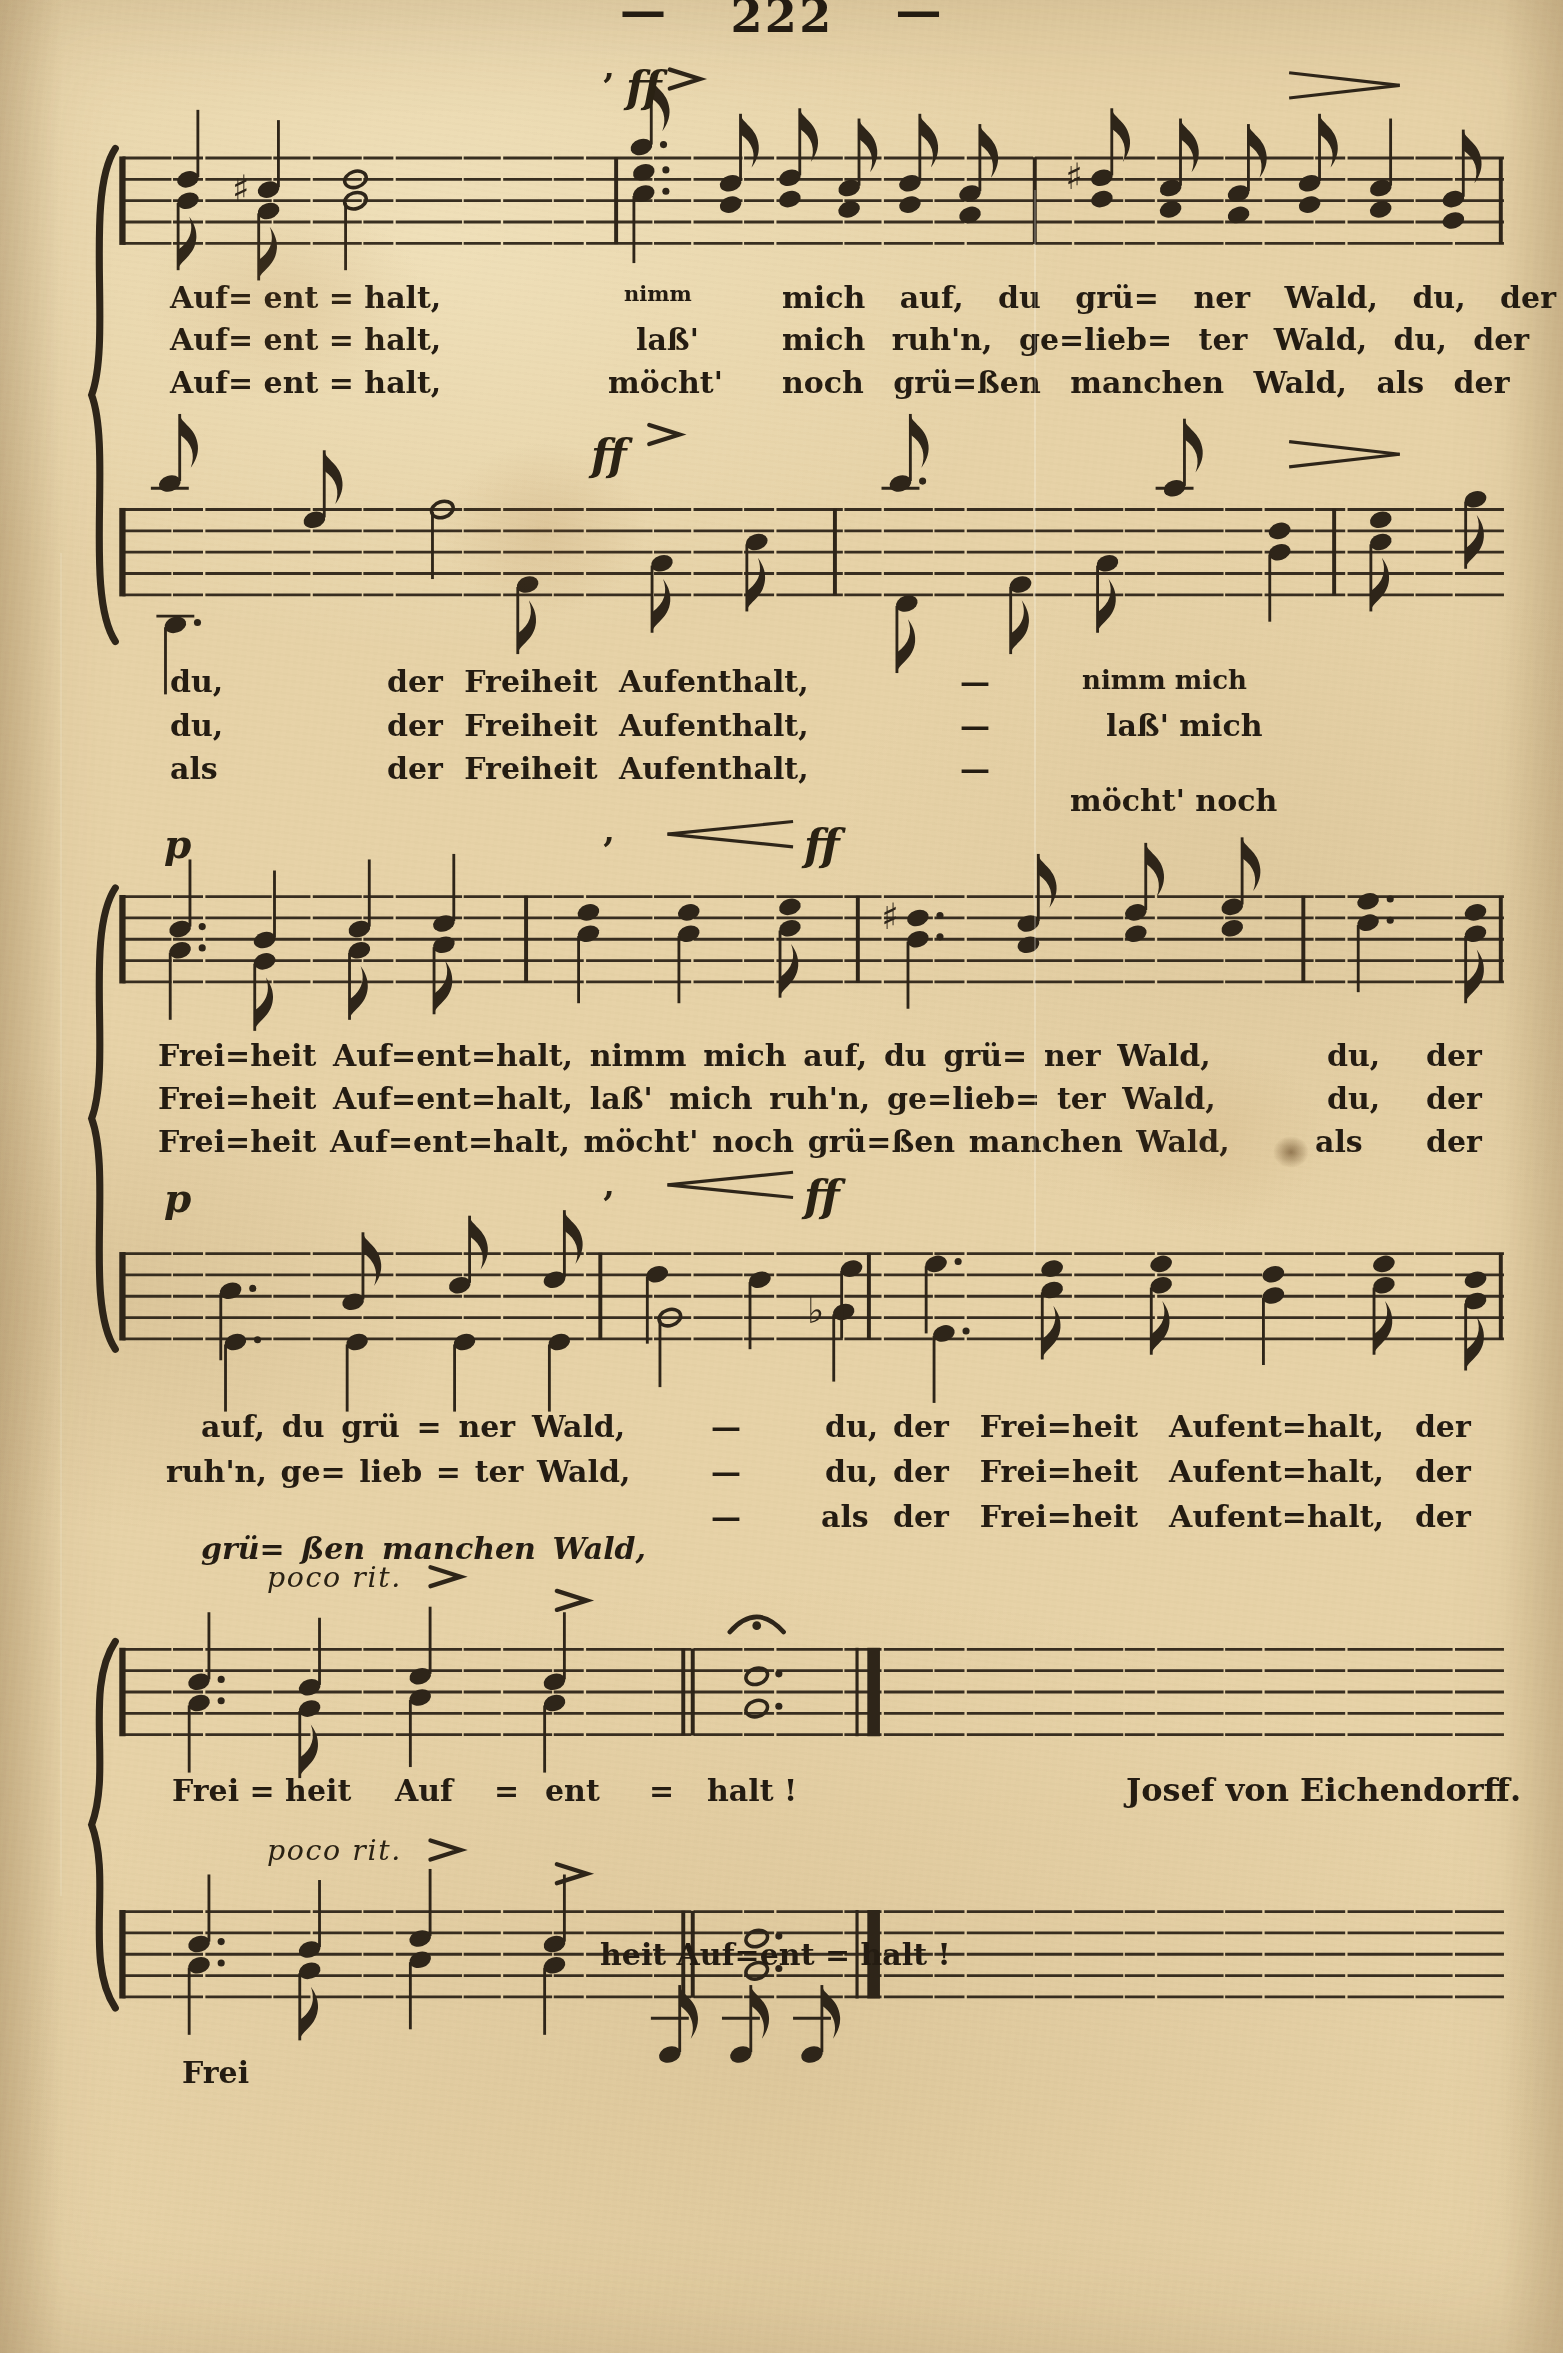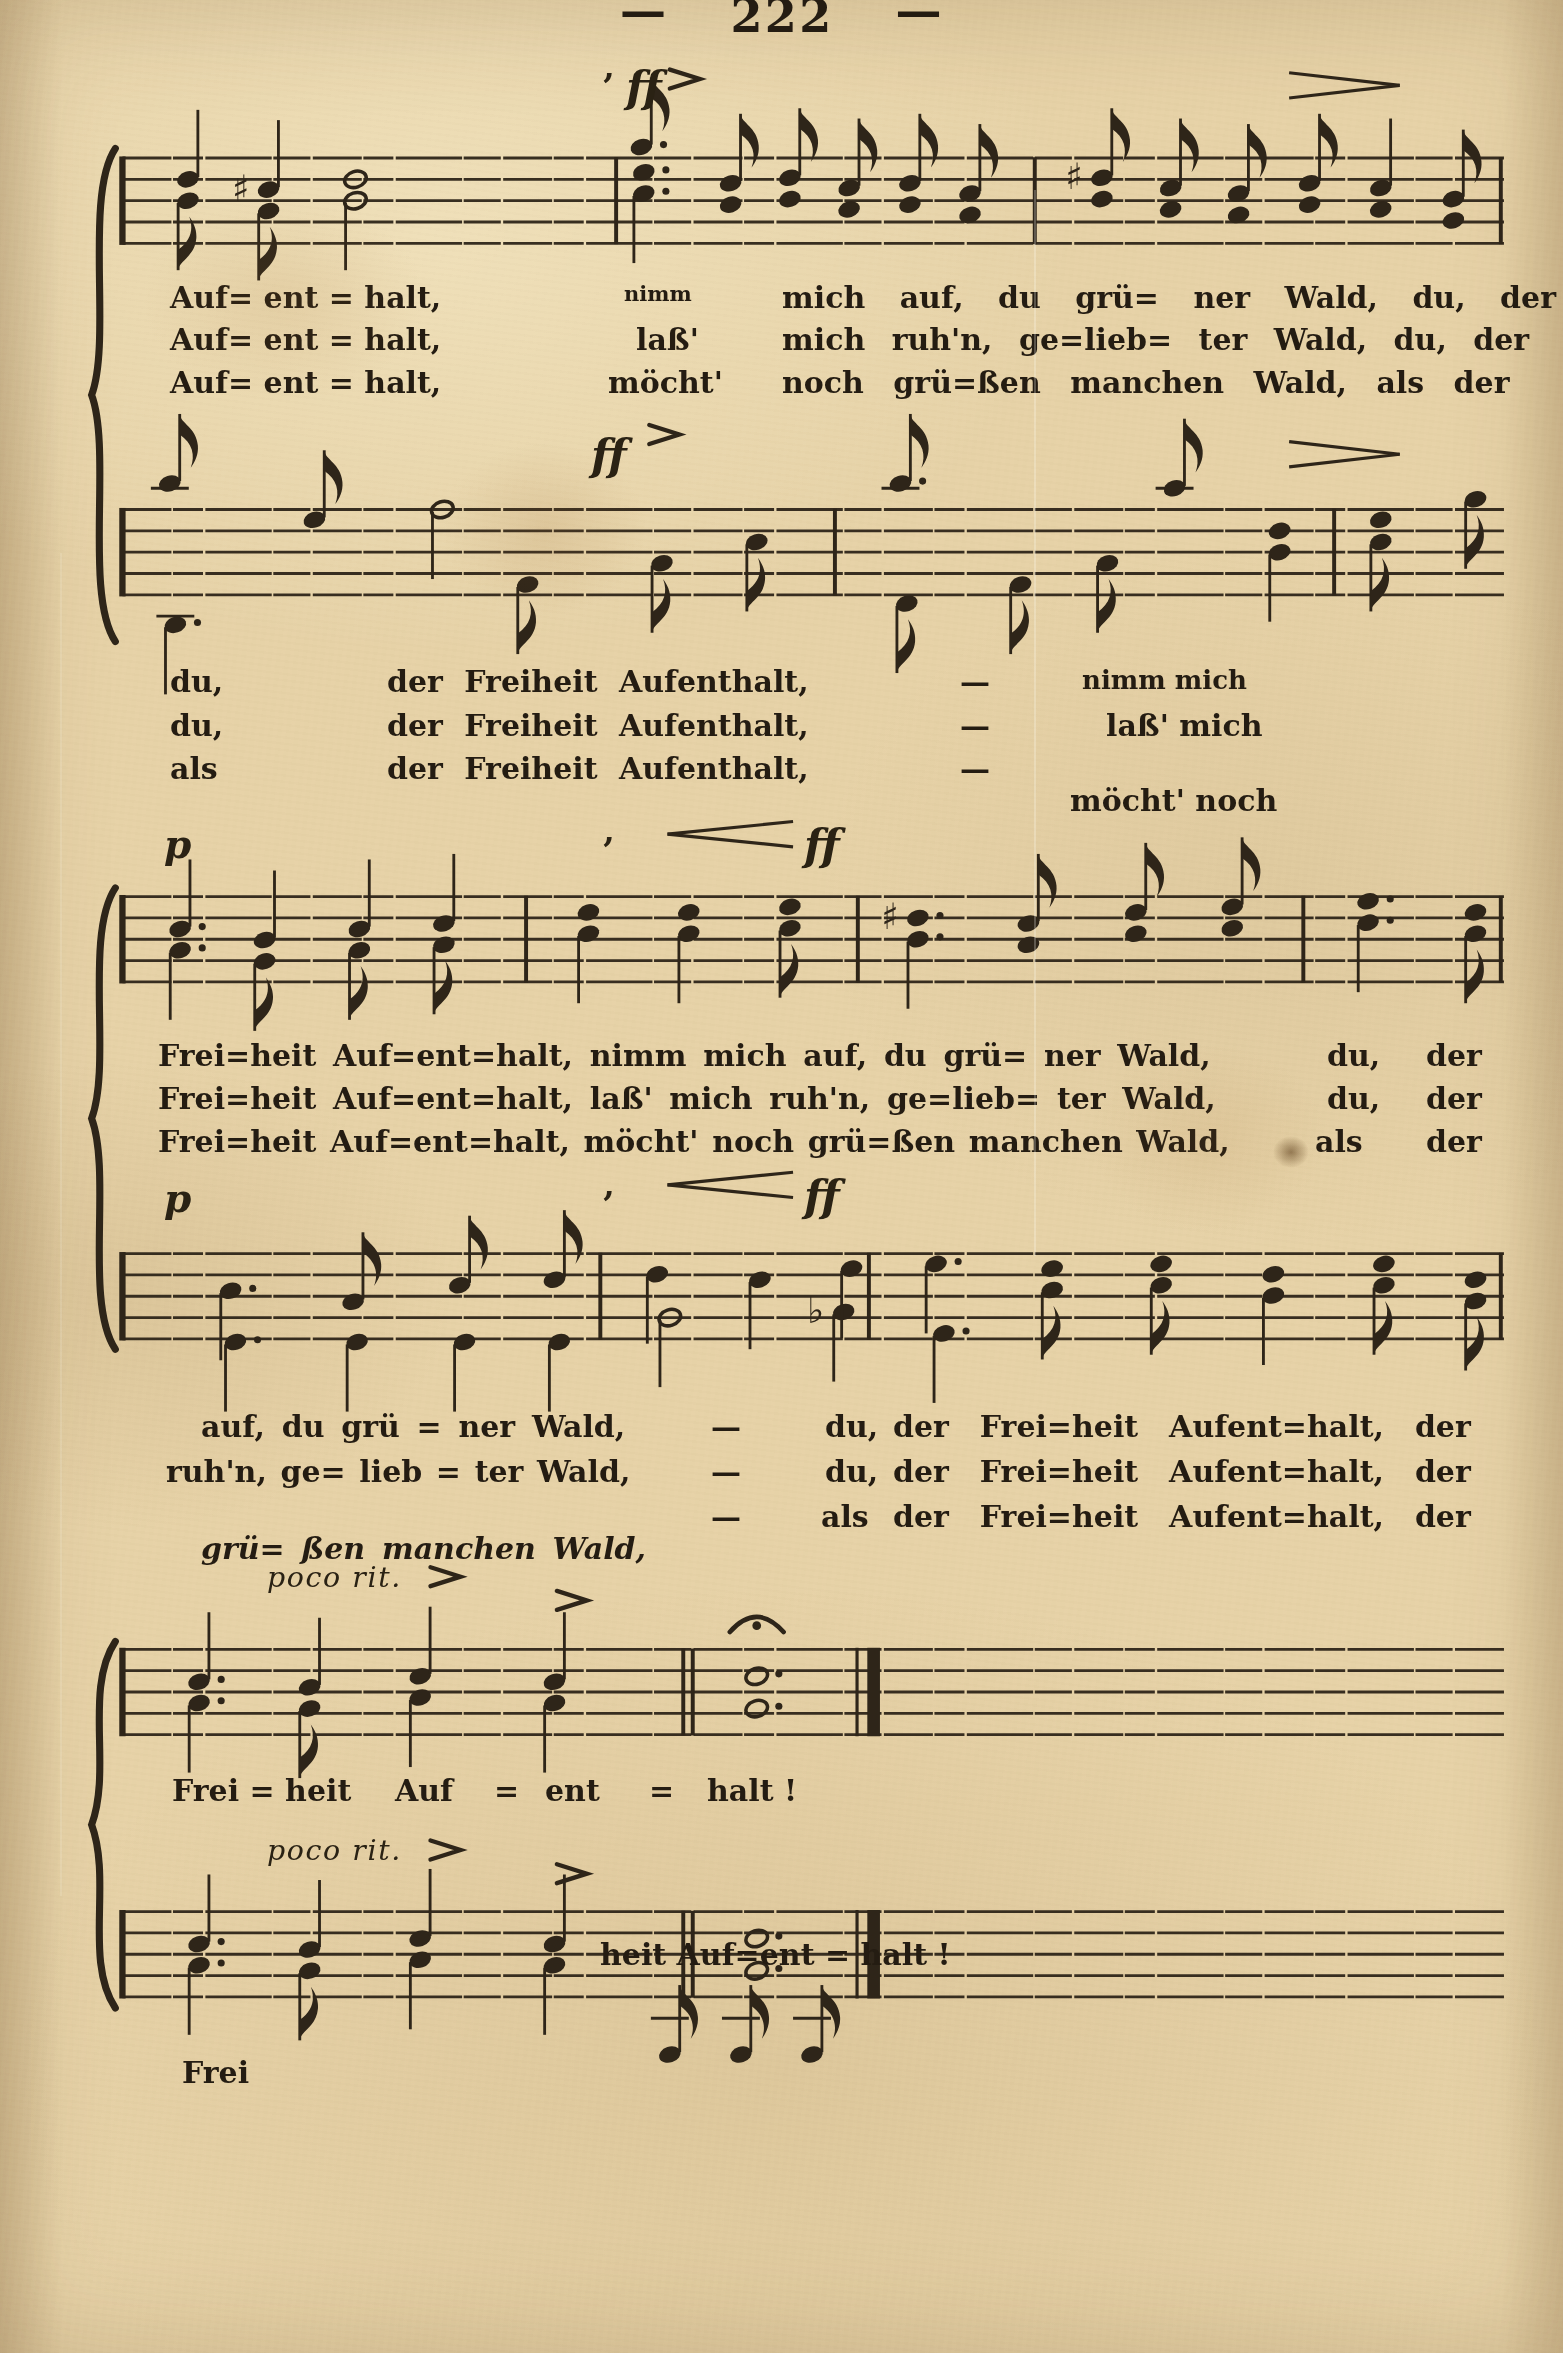--- a/index.html
+++ b/index.html
@@ -458,20 +458,21 @@
       <span class="lyr" style="left: 172px; top: 1776px; font-size: 30px;">Frei = heit</span>
       <span class="lyr" style="left: 395px; top: 1776px; font-size: 30px;">Auf</span>
       <span class="lyr" style="left: 494px; top: 1776px; font-size: 30px;">=</span>
       <span class="lyr" style="left: 545px; top: 1776px; font-size: 30px;">ent</span>
       <span class="lyr" style="left: 649px; top: 1776px; font-size: 30px;">=</span>
       <span class="lyr" style="left: 707px; top: 1776px; font-size: 30px;">halt !</span>
       <span class="lyr" style="left: 182px; top: 2058px; font-size: 30px;">Frei</span>
       <span class="lyr" style="left: 600px; top: 1940px; font-size: 30px;">heit Auf=ent = halt !</span>
     </div>
 
+  <div id="attribution" style="left: 1126px; top: 1771px;">Josef von Eichendorff.</div>
 
   <div class="crease" style="left:1034px;top:190px;height:1066px;opacity:.45"></div>
   <div class="crease" style="left:60px;top:553px;height:1343px;opacity:.25"></div>
   <div class="stain" style="left:1273px;top:1136px;width:36px;height:32px;background:radial-gradient(closest-side,rgba(82,52,18,.55),rgba(82,52,18,0))"></div>
   <div class="stain" style="left:142px;top:197px;width:284px;height:205px;background:radial-gradient(closest-side,rgba(160,108,46,.12),rgba(160,108,46,0))"></div>
   <div class="stain" style="left:442px;top:442px;width:205px;height:174px;background:radial-gradient(closest-side,rgba(150,100,45,.14),rgba(150,100,45,0))"></div>
   <div class="stain" style="left:1090px;top:1043px;width:237px;height:190px;background:radial-gradient(closest-side,rgba(160,110,50,.10),rgba(160,110,50,0))"></div>
 <span class="dyn dyn-ff" style="left: 626px; top: 62px;">ff</span>
     <span class="dyn dyn-ff" style="left: 591px; top: 430px;">ff</span>
     <span class="dyn dyn-p" style="left: 164px; top: 821px;">p</span>

